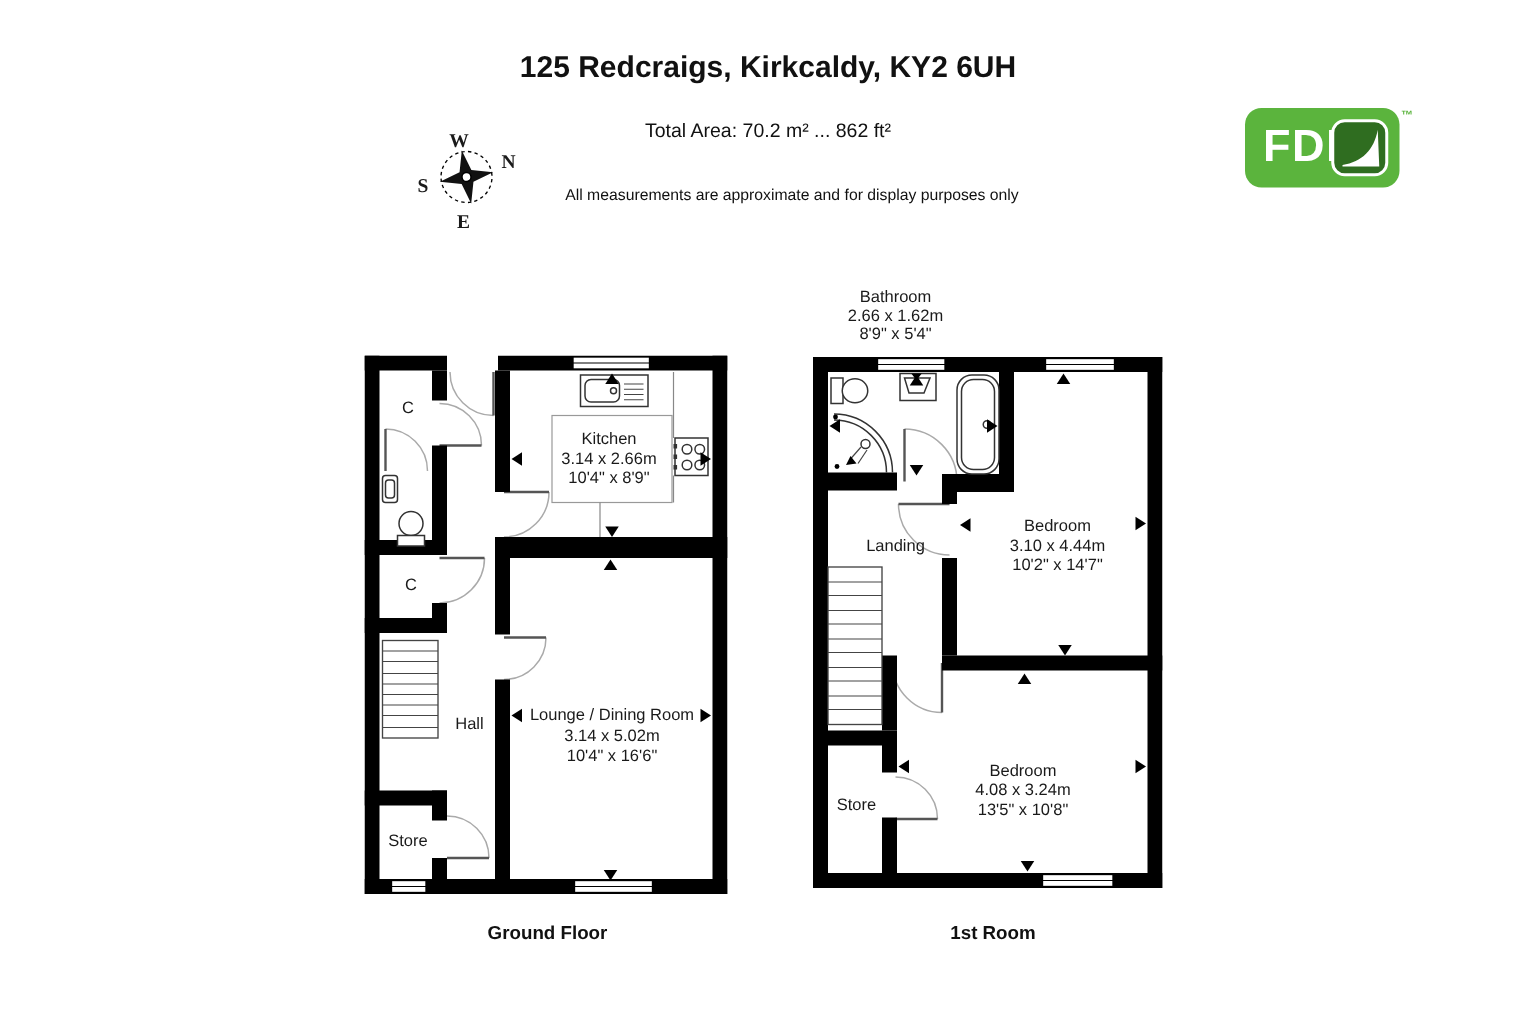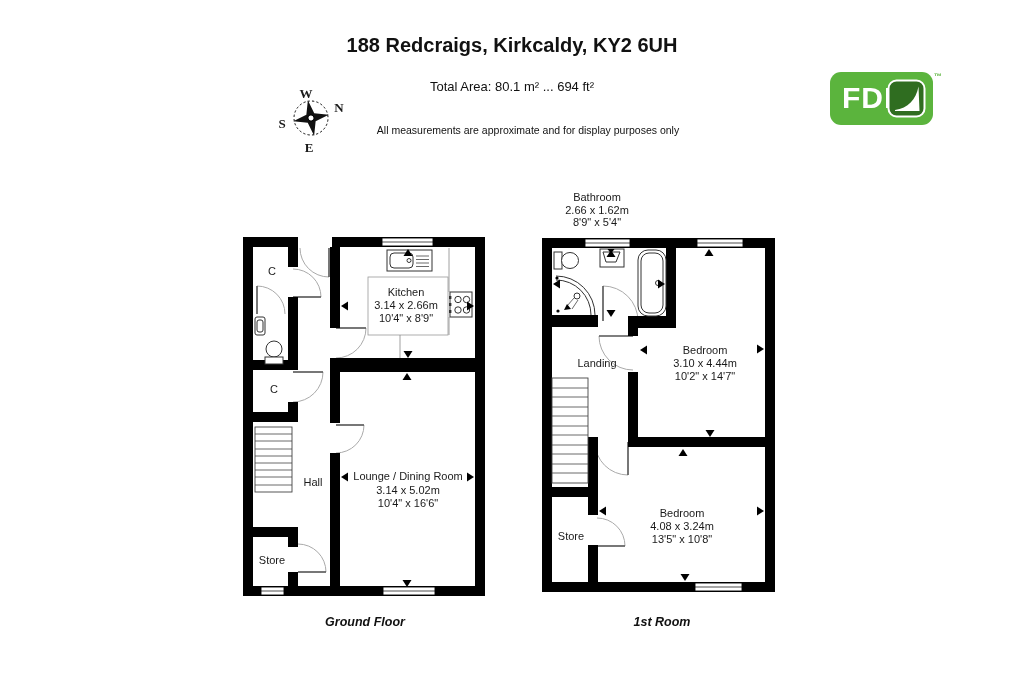--- a/index.html
+++ b/index.html
@@ -2,21 +2,21 @@
 <html><head>
 <meta charset="utf-8">
 <style>
   html,body{margin:0;padding:0;background:#fff;}
   .page{position:relative;width:1024px;height:682px;background:#ffffff;overflow:hidden;
         font-family:"Liberation Sans", sans-serif;color:#1a1a1a;}
   .abs{position:absolute;}
   .title{left:0;top:34px;width:1024px;text-align:center;font-size:20px;font-weight:bold;color:#111;}
   .total-area{left:0;top:79px;width:1024px;text-align:center;font-size:13px;color:#111;}
   .disclaimer{left:0;top:124px;width:1024px;text-align:center;font-size:10.5px;color:#111;padding-left:16px;}
-  .floor-caption{top:615px;width:200px;text-align:center;font-size:12.5px;font-weight:bold;color:#111;font-style:italic;}
+  .floor-caption{top:615px;width:200px;text-align:center;font-size:12.5px;font-weight:bold;color:#111;}
   .gf-caption{left:265px;}
   .ff-caption{left:562px;}
   .logo{left:830px;top:72px;width:103px;height:53px;border-radius:11px;}
   .logo-text{position:absolute;left:12px;top:9px;font-size:30px;font-weight:bold;color:#fff;letter-spacing:1px;}
   .logo-icon{position:absolute;right:7px;top:7px;}
   .tm{left:934px;top:72px;font-size:8px;font-weight:bold;}
   svg text{font-family:"Liberation Sans", sans-serif;fill:#1a1a1a;}
   .room-label{font-size:11px;}
   .small-label{font-size:11px;}
   .compass-label{font-family:"Liberation Serif", serif;font-weight:bold;font-size:13px;}
@@ -29,22 +29,22 @@
   .thinline{stroke:#888;stroke-width:0.8;fill:none;}
   .arrow{fill:#000;}
   .stair{fill:#fff;stroke:#444;stroke-width:0.9;}
   .tread{stroke:#444;stroke-width:0.8;}
 </style>
 </head>
 <body>
 
 <div class="page">
 
-  <div class="abs title">188 Redcraigs, Kirkcaldy, KY2 6UH</div>
-  <div class="abs total-area">Total Area: 80.1 m² ... 694 ft²</div>
+  <div class="abs title">125 Redcraigs, Kirkcaldy, KY2 6UH</div>
+  <div class="abs total-area">Total Area: 70.2 m² ... 862 ft²</div>
   <div class="abs disclaimer">All measurements are approximate and for display purposes only</div>
 
   <svg class="abs" style="left:273px;top:80px;" width="78" height="78" viewBox="0 0 78 78">
     <g transform="rotate(-10 38 38)">
       <circle cx="38" cy="38" r="17" fill="none" stroke="#000" stroke-width="0.9" stroke-dasharray="2.2,2.2"></circle>
       <path d="M38,20 L42,34 L56,38 L42,42 L38,56 L34,42 L20,38 L34,34 Z" fill="#111"></path>
       <circle cx="38" cy="38" r="3" fill="#fff" stroke="#000" stroke-width="1"></circle>
     </g>
     <text class="compass-label" x="33" y="18" text-anchor="middle">W</text>
     <text class="compass-label" x="66" y="32" text-anchor="middle">N</text>

